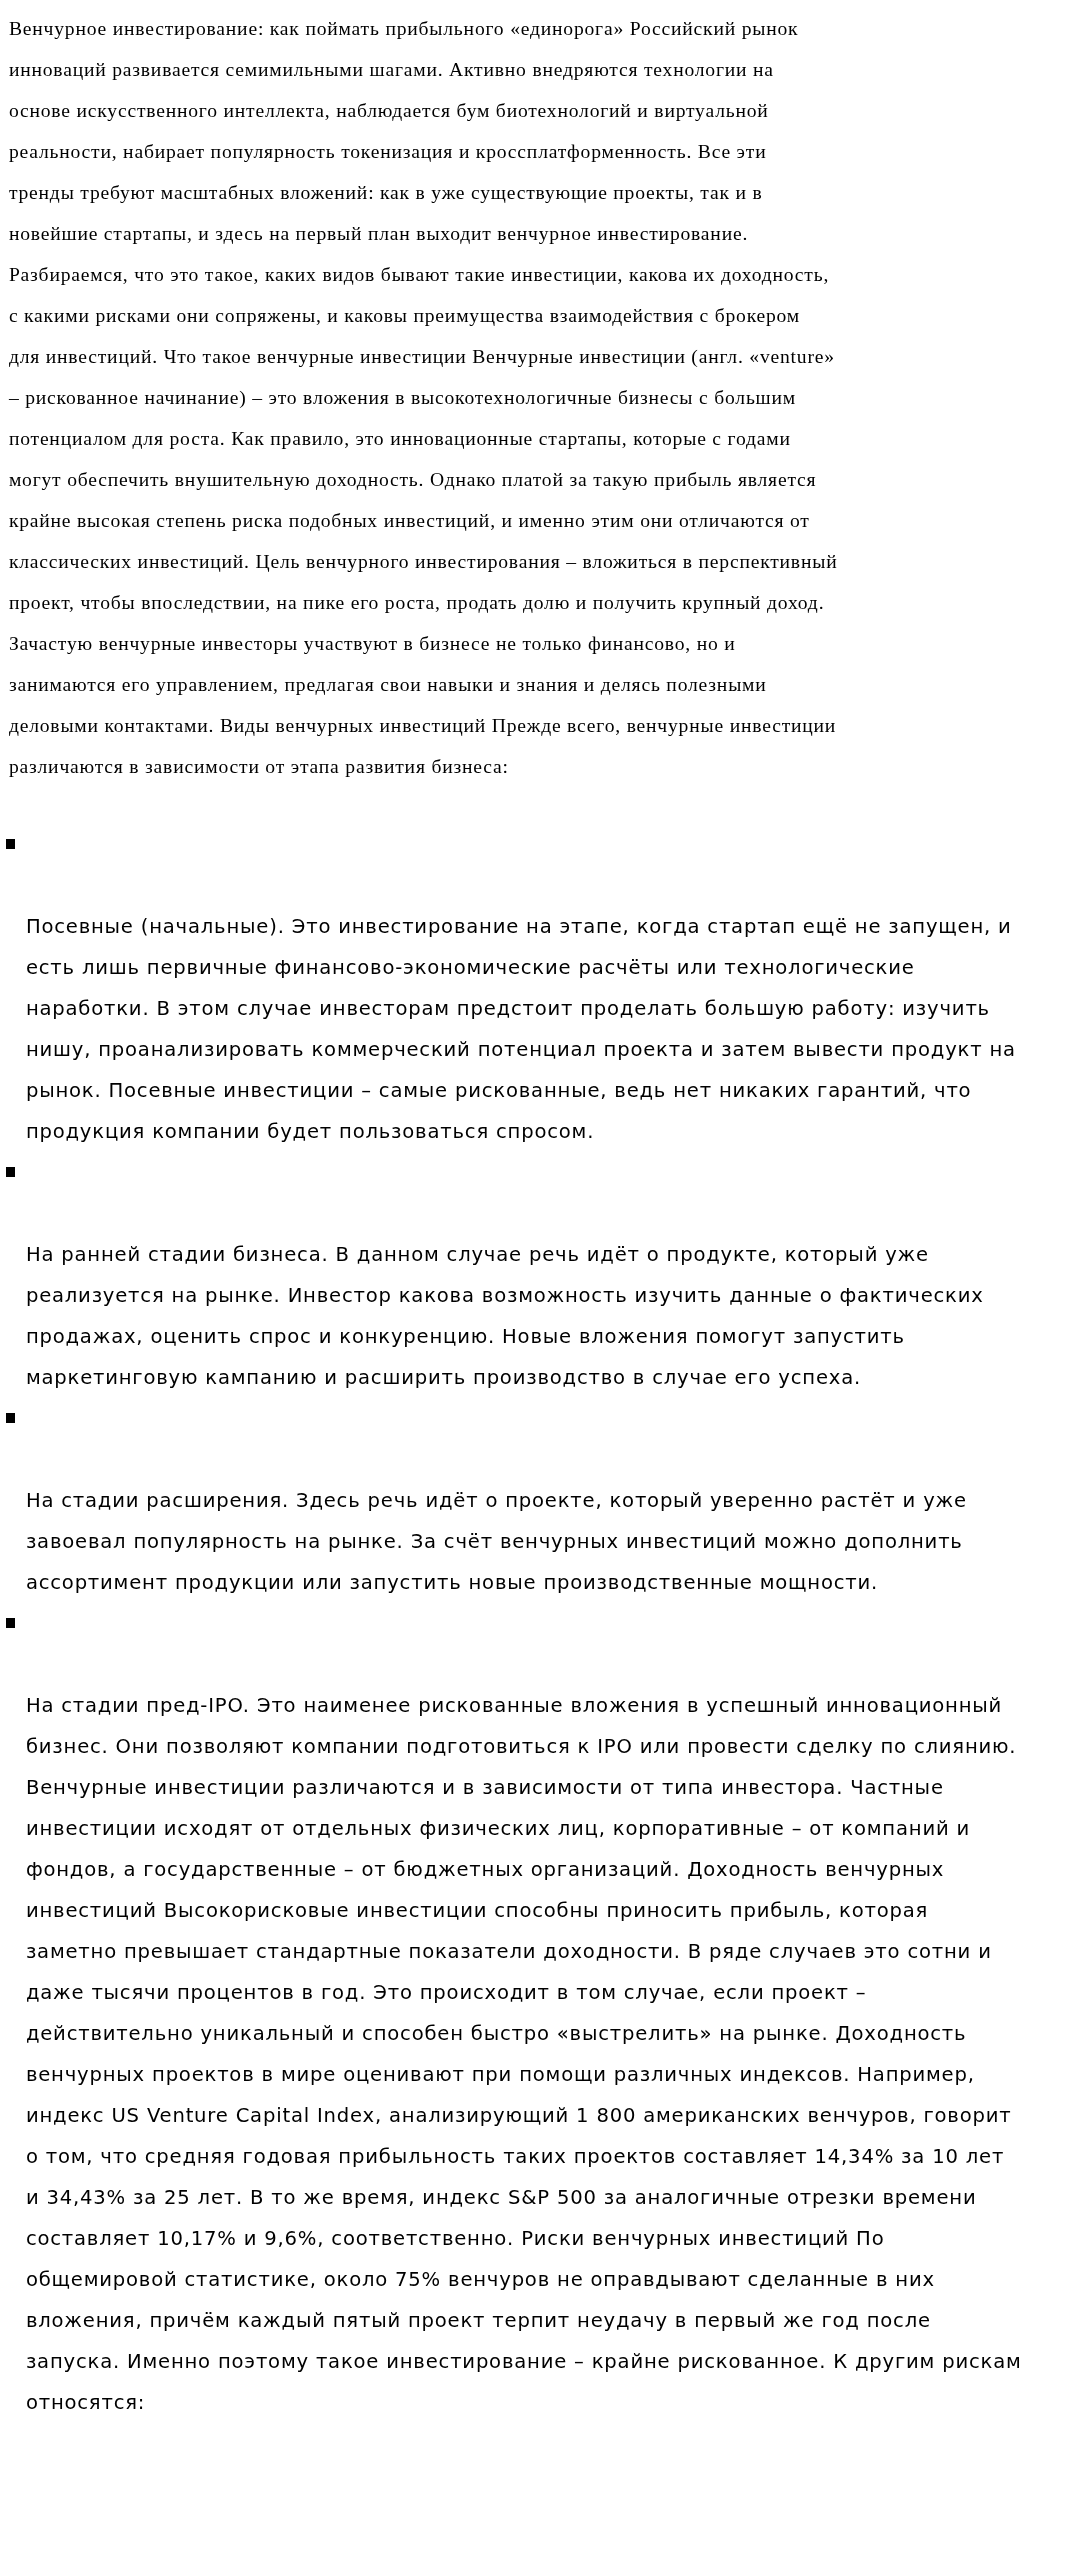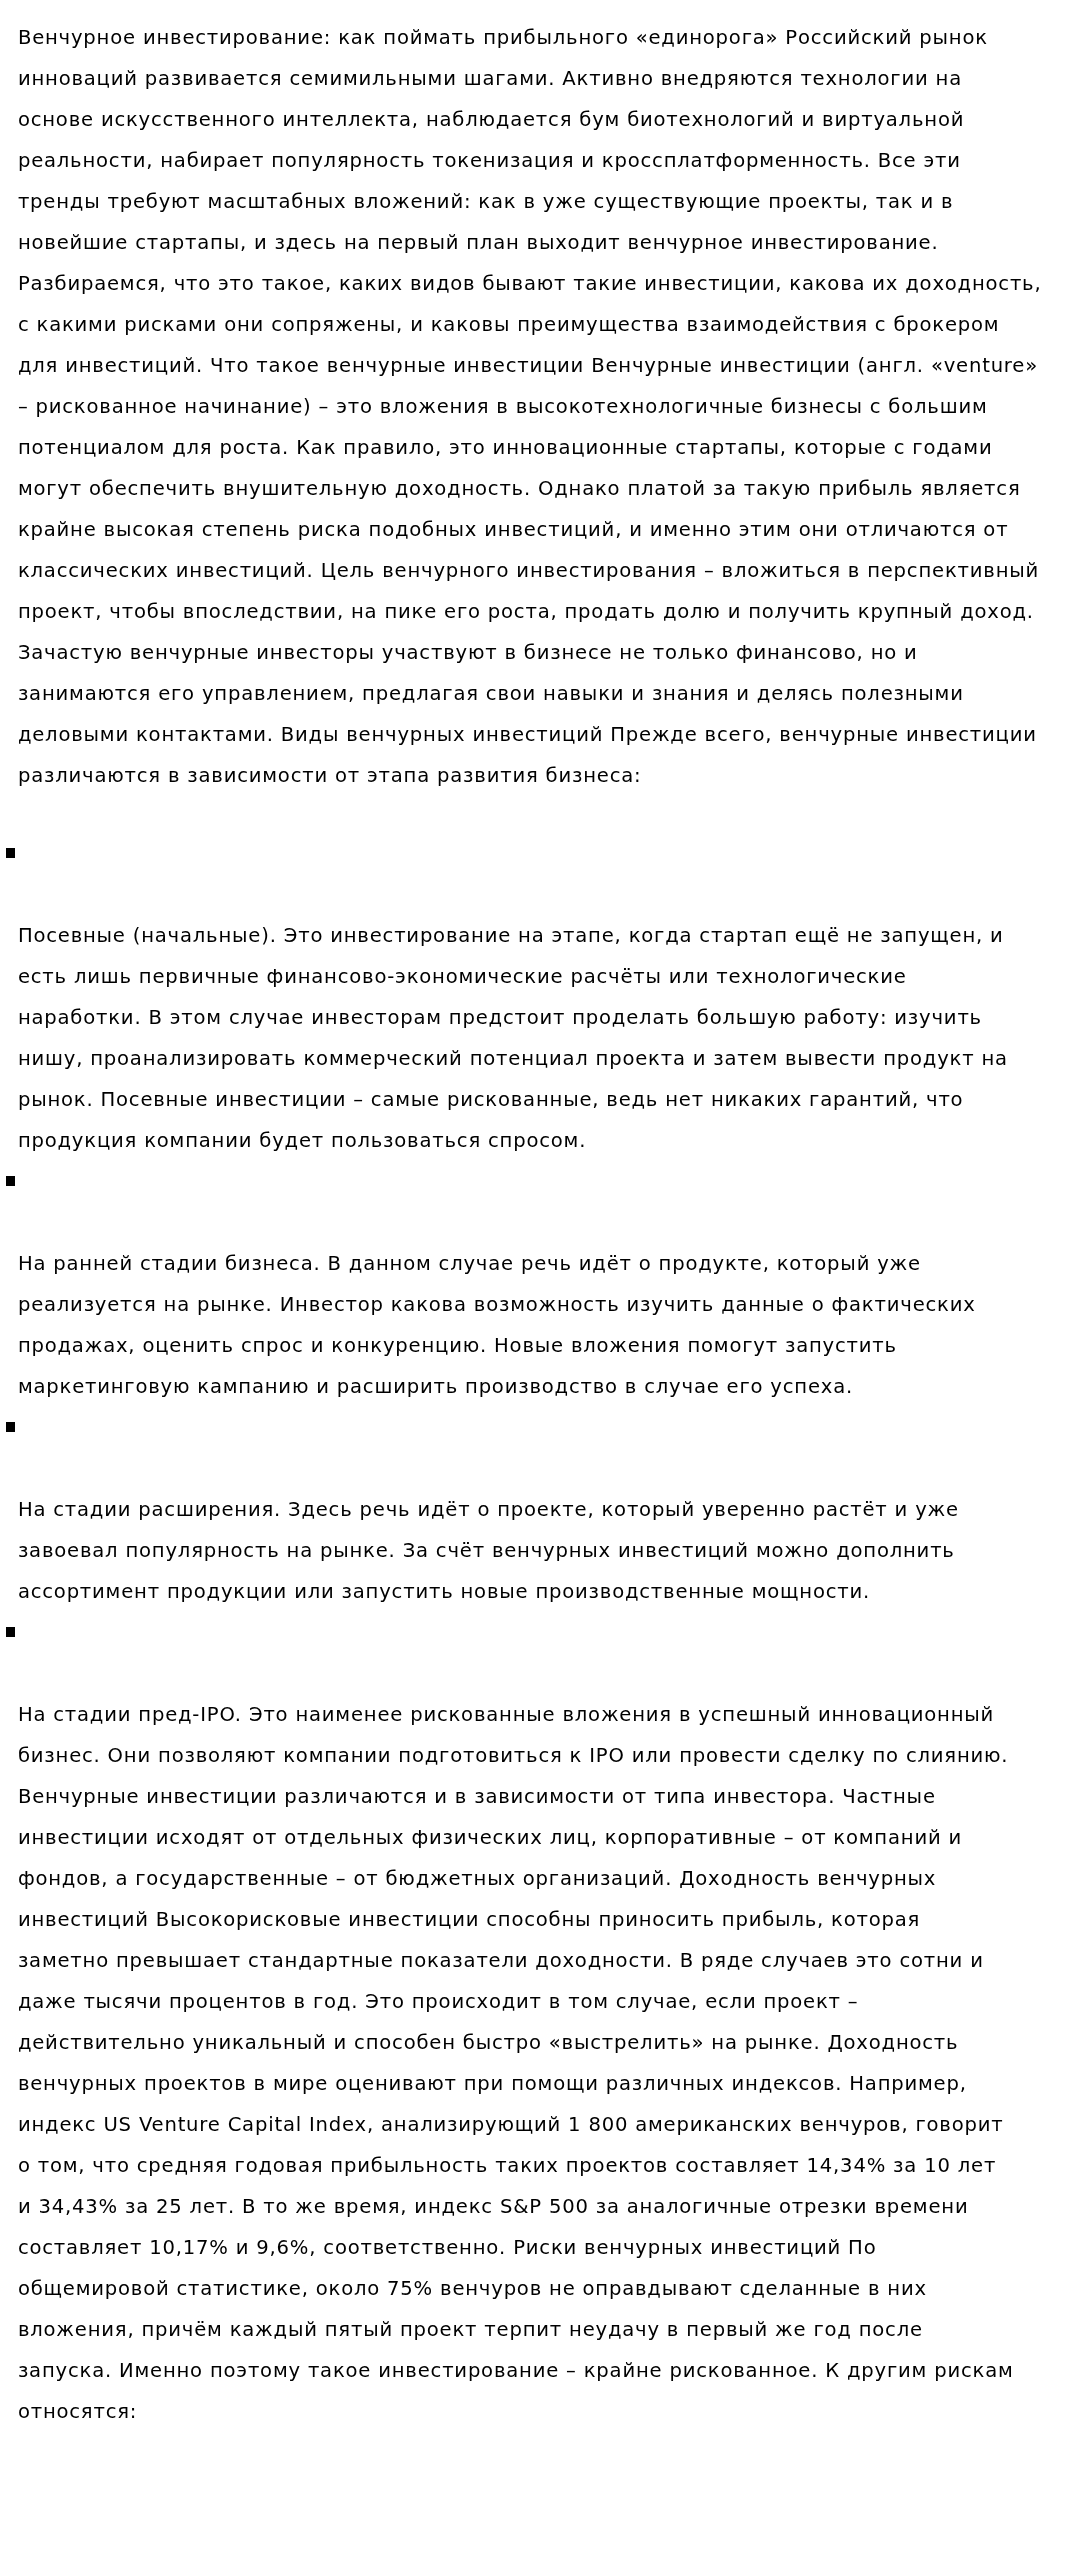--- a/index.html
+++ b/index.html
@@ -13,32 +13,33 @@
     background: #ffffff;
     color: #000000;
     font-family: "DejaVu Sans", "Liberation Sans", sans-serif;
     font-size: 19.6px;
     line-height: 41px;
     letter-spacing: 0.8px;
     box-sizing: border-box;
     padding: 0 10.2px 0 0.9px;
   }
   .para {
-    margin: 17px;
+    margin: 8px;
     white-space: pre-line; 
+    font-family: Liberation Serif, serif;
   }
   ul.list {
     list-style: none;
     margin: 0;
     padding: 0;
   }
   ul.stages { margin-top: 37px; }
   li.item {
     position: relative;
-    padding-left: 17px;
+    padding-left: 25px;
     white-space: pre-line;
     margin: 0;
   }
   .bullet {
     position: absolute;
     left: 5.1px;
     top: 15.3px;
     width: 9.4px;
     height: 9.4px;
     background: #000000;

